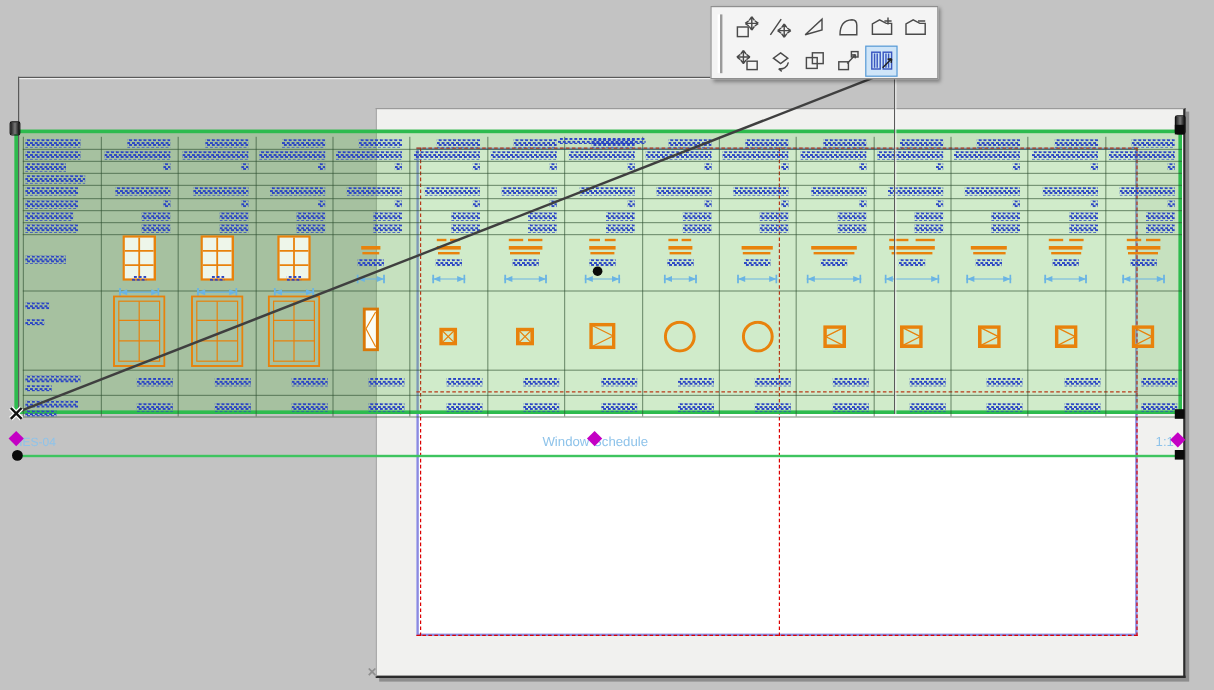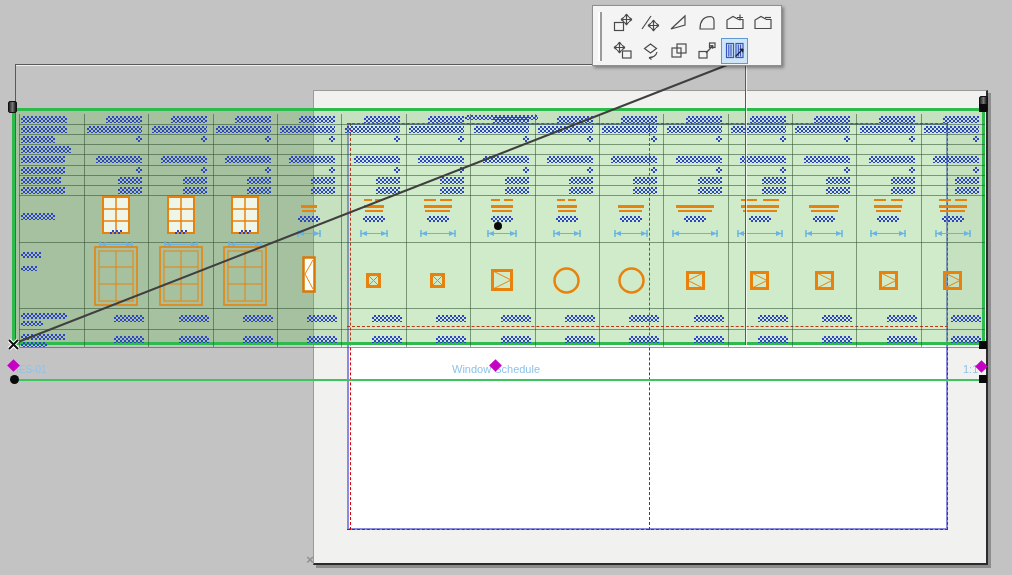--- a/index.html
+++ b/index.html
@@ -451,21 +451,21 @@
       <div class="gk" style="left: 550px; top: 225px; width: 30px; height: 7px;"></div>
       <div class="gk" style="left: 614px; top: 225px; width: 30px; height: 7px;"></div>
       <div class="gk" style="left: 679px; top: 225px; width: 30px; height: 7px;"></div>
       <div class="gk" style="left: 743px; top: 225px; width: 30px; height: 7px;"></div>
       <div class="gk" style="left: 807px; top: 225px; width: 30px; height: 7px;"></div>
       <div class="gk" style="left: 872px; top: 225px; width: 30px; height: 7px;"></div>
       <div class="gk" style="left: 936px; top: 225px; width: 30px; height: 7px;"></div>
     </div>
 
   <div id="title-line"></div>
-  <div class="dtext" style="left:16px;top:364px;font-size:10px;">IES-01</div>
+  <div class="dtext" style="left:16px;top:364px;font-size:10px;">IES-04</div>
   <div class="dtext" style="left:452px;top:363px;">Window Schedule</div>
   <div class="dtext" style="left:963px;top:363px;">1:1</div>
 
   <div class="ghost" style="left:15px;top:64px;width:731px;height:1px;"></div>
   <div class="ghost-lite" style="left:15px;top:65px;width:731px;height:1px;"></div>
   <div class="ghost" style="left:15px;top:64px;width:1px;height:281px;"></div>
   <div class="ghost" style="left:745px;top:60px;width:1px;height:285px;"></div>
   <div class="ghost-lite" style="left:746px;top:60px;width:1px;height:285px;"></div>
 
   <svg id="dragline" width="1012" height="575">

